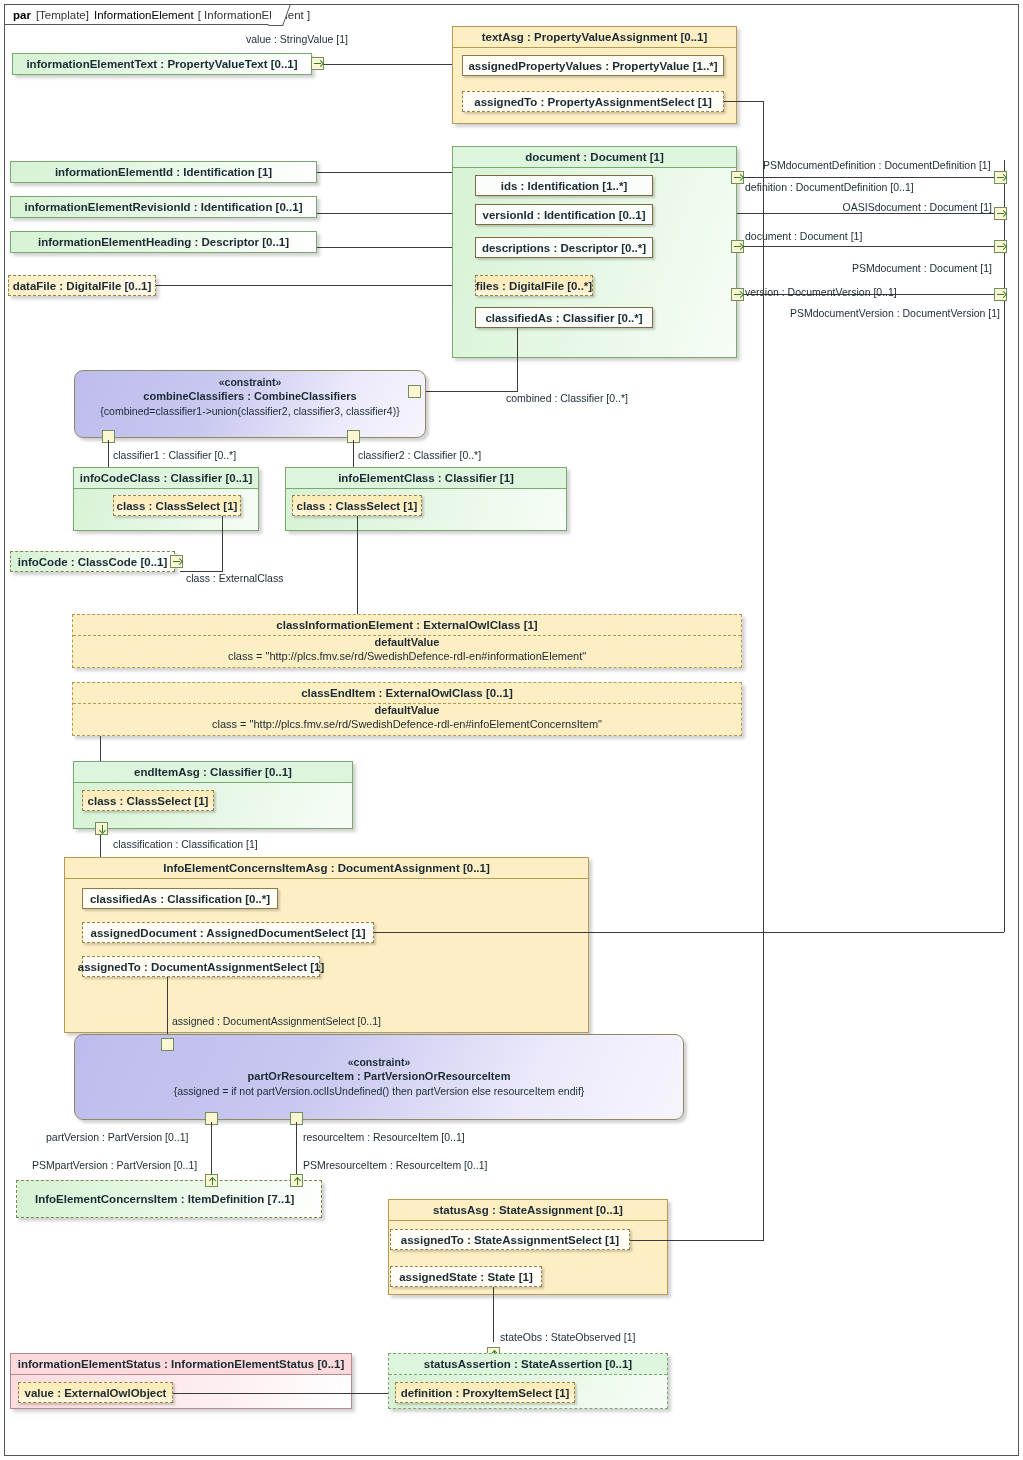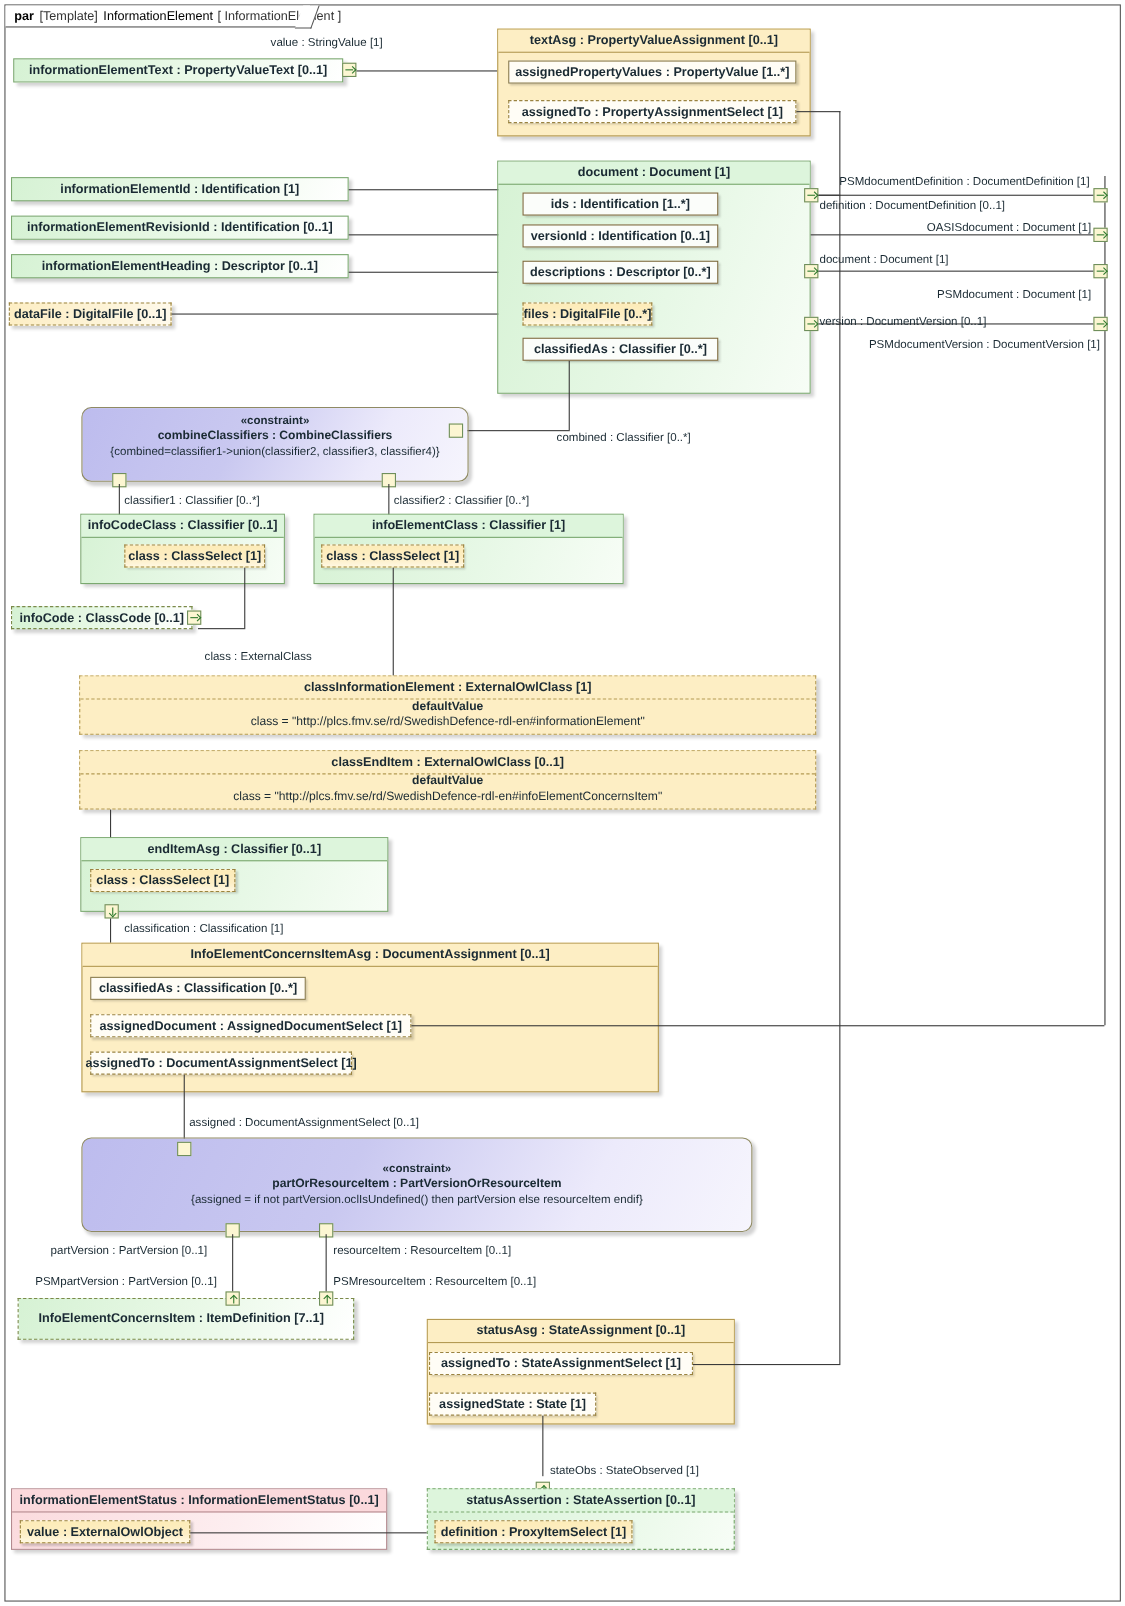--- a/index.html
+++ b/index.html
@@ -224,21 +224,21 @@
 
   <div class="blk green greengrad" style="left:285px;top:467px;width:282px;height:64px;">
     <div class="hdr">infoElementClass : Classifier [1]</div>
   </div>
   <div class="prop flat" style="left:292px;top:495px;width:130px;height:21px;">
     <span>class : ClassSelect [1]</span>
   </div>
 
   <div class="ln lnv" style="left:222px;top:516px;width:1px;height:55px;"></div>
   <div class="ln lnh" style="left:180px;top:571px;width:43px;"></div>
-  <div class="lbl" style="left:186px;top:591px;">class : ExternalClass</div>
+  <div class="lbl" style="left:186px;top:572px;">class : ExternalClass</div>
 
   <div class="pill greendash" style="left:10px;top:551px;width:165px;height:21px;">
     <span>infoCode : ClassCode [0..1]</span>
   </div>
   <div class="port arrow" style="left:170px;top:555px;"></div>
 
   <div class="ln lnv" style="left:357px;top:516px;height:99px;"></div>
 
   <div class="blk yellow dash" style="left:72px;top:614px;width:670px;height:54px;">
     <div class="hdr">classInformationElement : ExternalOwlClass [1]</div>
@@ -257,21 +257,21 @@
   <div class="blk green greengrad" style="left:73px;top:761px;width:280px;height:68px;">
     <div class="hdr">endItemAsg : Classifier [0..1]</div>
   </div>
   <div class="prop flat" style="left:82px;top:790px;width:132px;height:21px;">
     <span>class : ClassSelect [1]</span>
   </div>
   <div class="port down" style="left:95px;top:822px;"></div>
   <div class="ln lnv" style="left:100px;top:835px;height:65px;"></div>
   <div class="lbl" style="left:113px;top:838px;">classification : Classification [1]</div>
 
-  <div class="blk yellow" style="left:74px;top:857px;width:525px;height:136px;">
+  <div class="blk yellow" style="left:64px;top:857px;width:525px;height:176px;">
     <div class="hdr">InfoElementConcernsItemAsg : DocumentAssignment [0..1]</div>
   </div>
   <div class="prop solidy" style="left:82px;top:888px;width:196px;height:21px;">
     <span>classifiedAs : Classification [0..*]</span>
   </div>
   <div class="prop dashw" style="left:82px;top:922px;width:292px;height:21px;">
     <span>assignedDocument : AssignedDocumentSelect [1]</span>
   </div>
   <div class="prop dashw" style="left:82px;top:956px;width:238px;height:21px;">
     <span>assignedTo : DocumentAssignmentSelect [1]</span>

